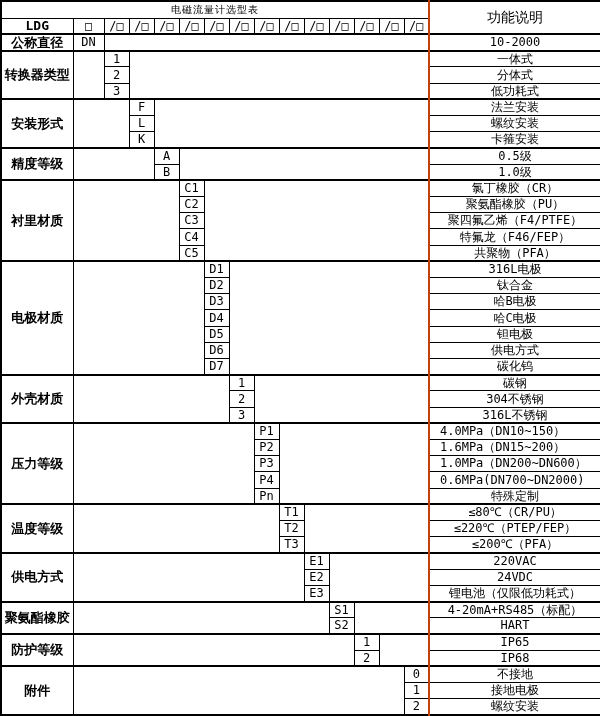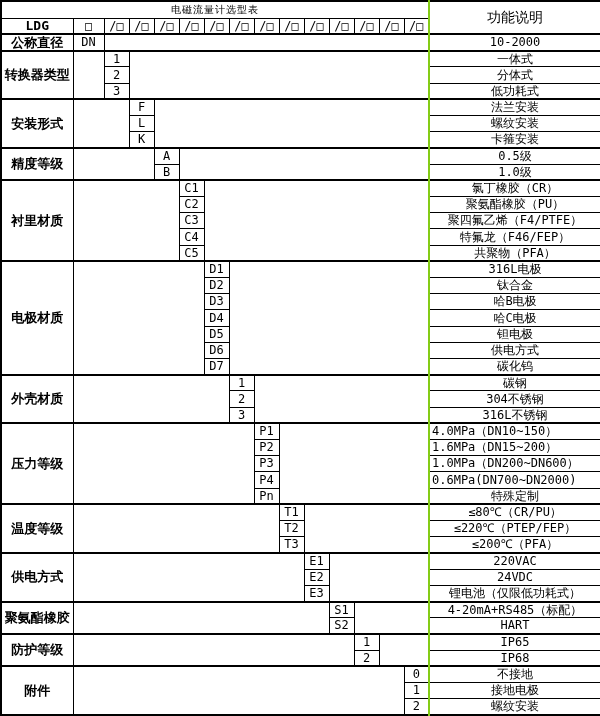--- a/index.html
+++ b/index.html
@@ -6,24 +6,24 @@
   body{width:600px;height:716px;overflow:hidden;
        font-family:"DejaVu Sans Mono","Liberation Mono",monospace;color:#000;}
   table{width:600px;height:716px;border-collapse:collapse;table-layout:fixed;
         border:2px solid #000;background:#fff;}
   td{border:1px solid #000;padding:0;margin:0;text-align:center;vertical-align:middle;
      font-size:12px;line-height:1.05;white-space:nowrap;overflow:hidden;}
   tr{height:16px;}
   tr.title-row{height:17px;}
   td.title{font-size:10px;letter-spacing:1px;}
   td.lbl{font-size:13px;font-weight:bold;}
-  td.desc{border-left:2px solid #84cc16;}
+  td.desc{border-left:2px solid #c2410c;}
   td.hdr{font-size:14px;}
   td.gt{border-top:2px solid #000;}
-  td.la{text-align:left;padding-left:2px;}
+  td.la{text-align:left;padding-left:10px;}
   td.box{font-size:12px;}
 </style>
 </head>
 <body>
 
 <table id="sel-table">
   <colgroup>
     <col style="width:72px">
     <col style="width:31px">
     <col style="width:25px">

